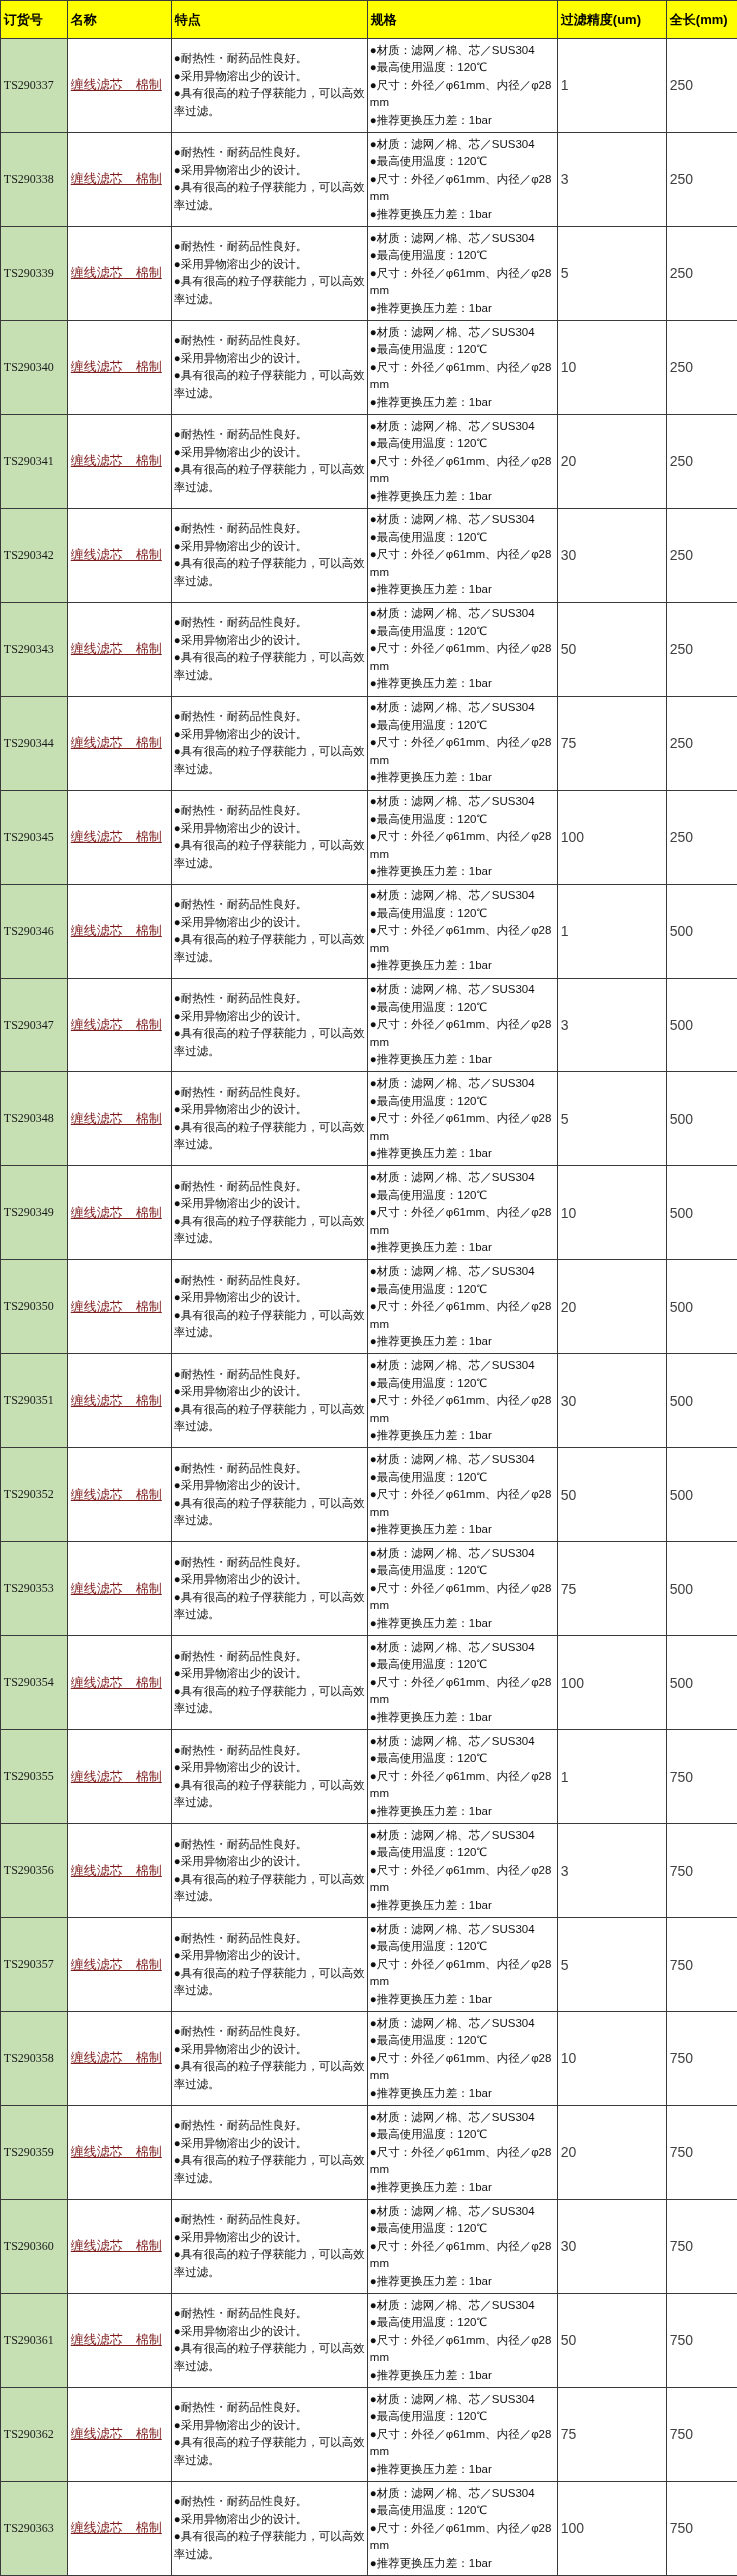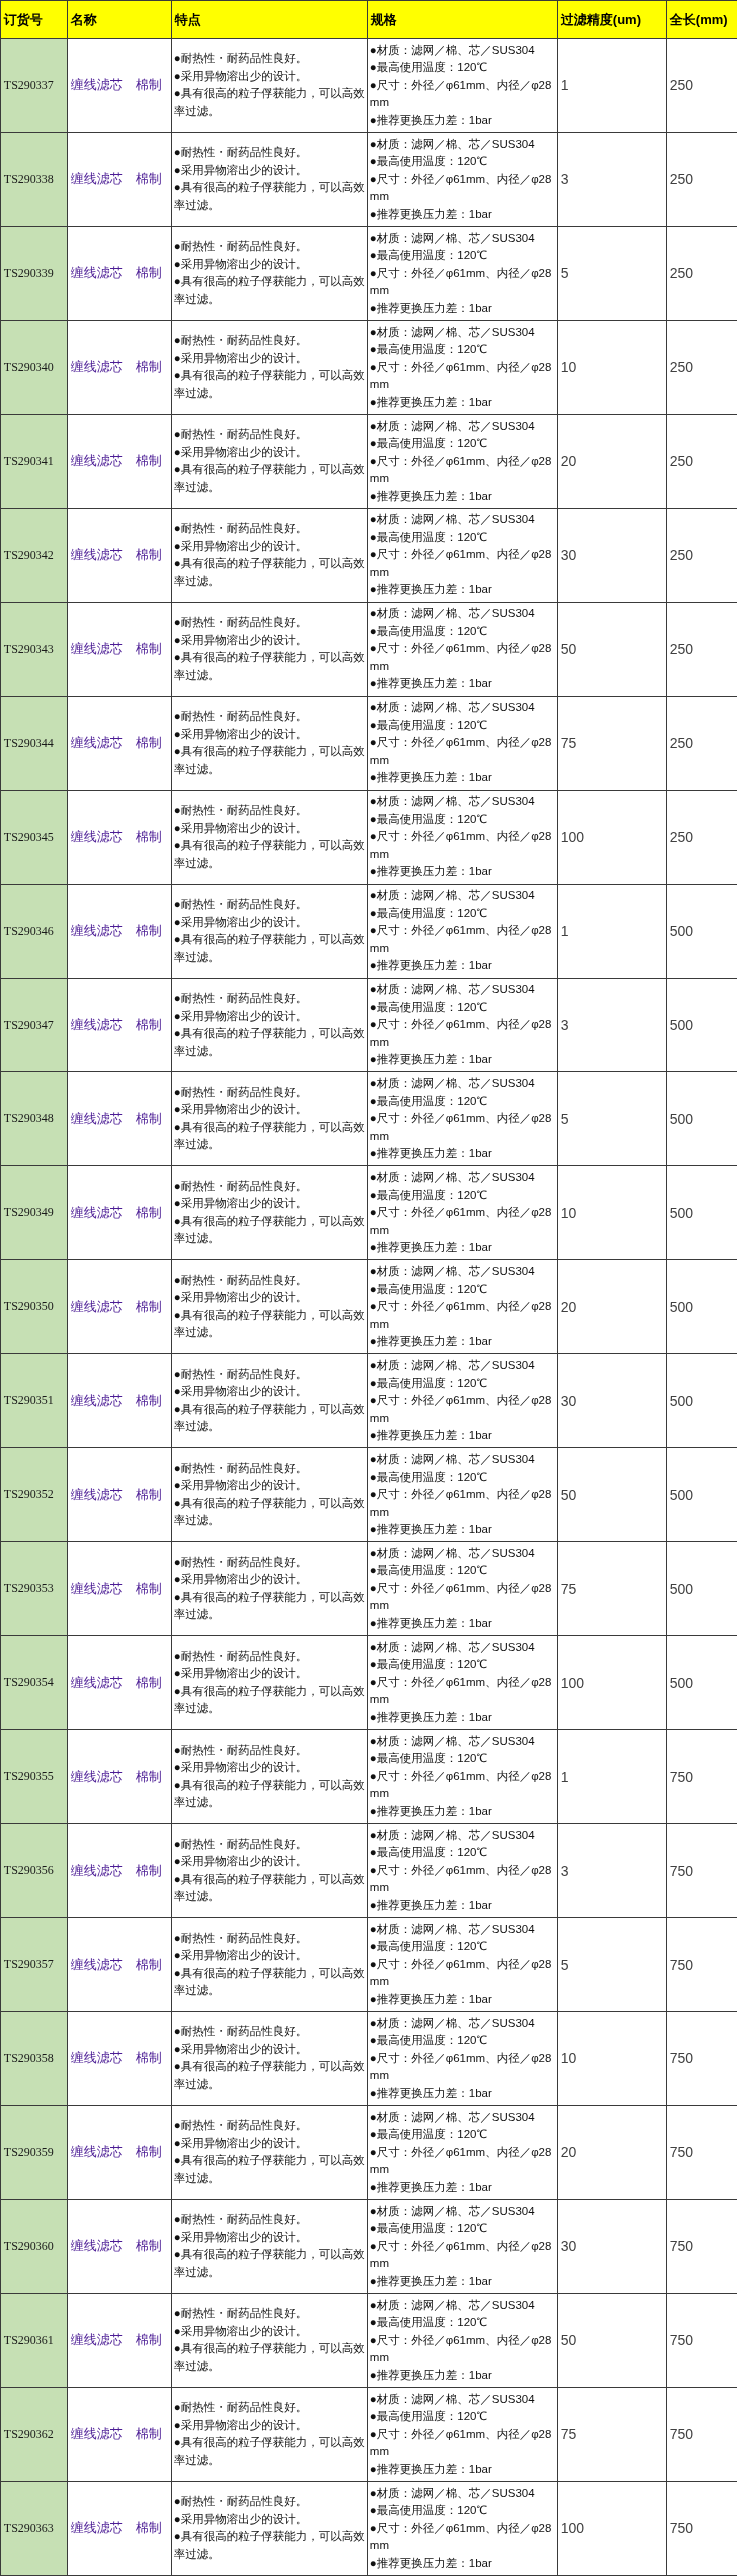--- a/index.html
+++ b/index.html
@@ -5,21 +5,21 @@
   html,body{margin:0;padding:0;background:#ffffff;}
   body{width:737px;font-family:"Liberation Sans",sans-serif;}
   table{width:737px;height:2576px;border-collapse:collapse;table-layout:fixed;}
   th,td{border:0.9px solid var(--border,#3a3a3a);overflow:hidden;}
   thead tr{height:38px;}
   th{background:var(--header-bg,#FFFF00);color:#000;font-size:13px;font-weight:bold;
      text-align:left;padding:0 2.8px;white-space:nowrap;}
   td{vertical-align:middle;padding:0 2.8px;}
   td.order{background:var(--order-bg,#C6E0B4);font-family:"Liberation Serif",serif;
            font-size:12px;color:#1a1a1a;white-space:nowrap;}
-  td.name{font-size:13px;color:#4c1d95;white-space:nowrap;}
+  td.name{font-size:13px;color:#7f1d1d;white-space:nowrap;text-decoration:underline;}
   td.features,td.specs{font-size:11.5px;line-height:17.5px;color:#111;padding:0 1.8px;}
   td.num{font-size:14px;color:#404040;}
   .bline{word-break:break-all;}
 </style>
 </head>
 <body>
 
 <table>
   <colgroup>
     <col style="width:67px">

